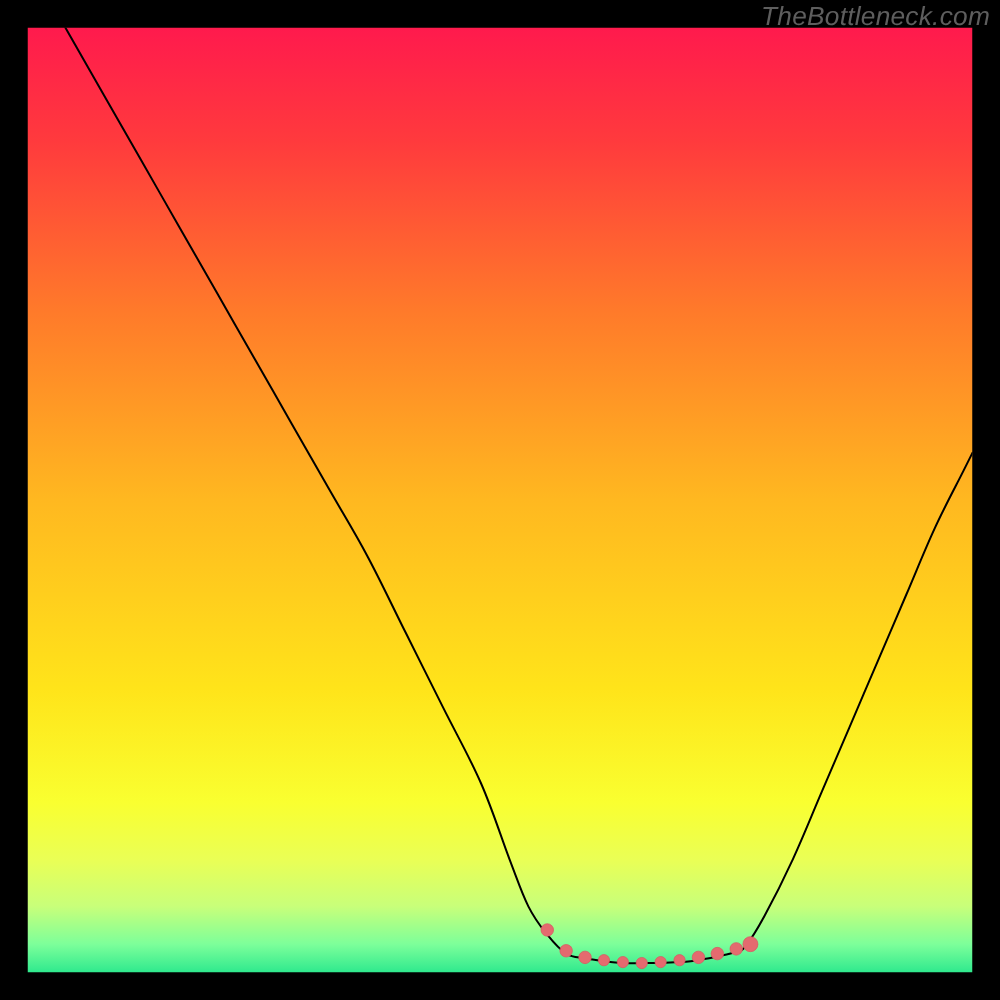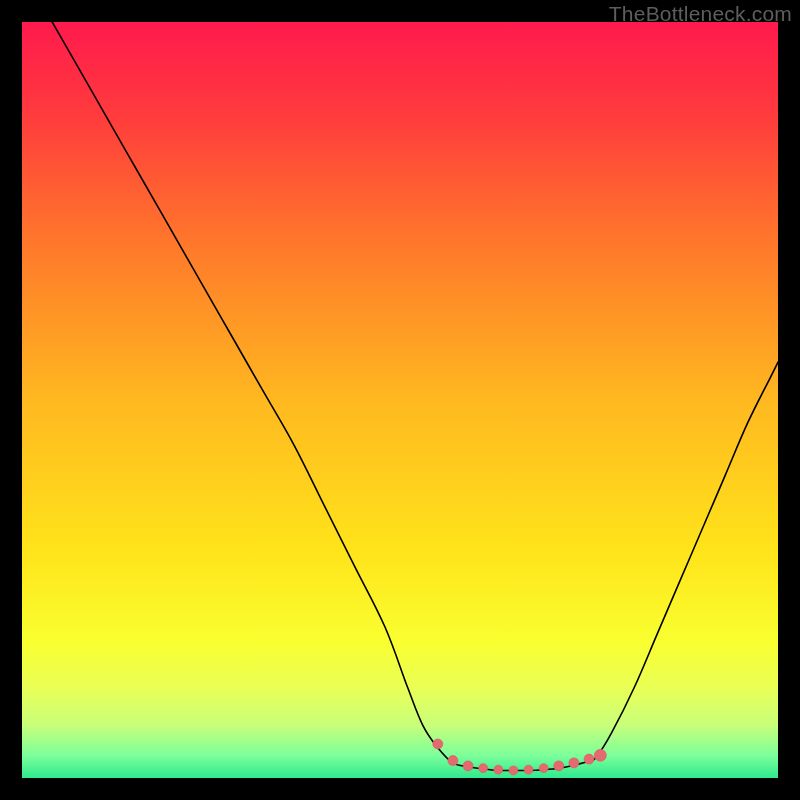--- a/index.html
+++ b/index.html
@@ -27,20 +27,21 @@
   }
   .watermark {
     position: absolute;
     top: 2px;
     right: 8px;
     font-family: Arial, Helvetica, sans-serif;
     font-size: 21px;
     font-weight: 500;
     color: #5e5e5e;
     letter-spacing: 0.2px;
+    font-style: italic;
   }
 </style>
 </head>
 <body>
 
 <div class="stage">
   <div class="plot-area">
     <svg class="gradient-bg" viewBox="0 0 756 756" preserveAspectRatio="none">
       <defs>
         <linearGradient id="bg-grad" x1="0" y1="0" x2="0" y2="1">

